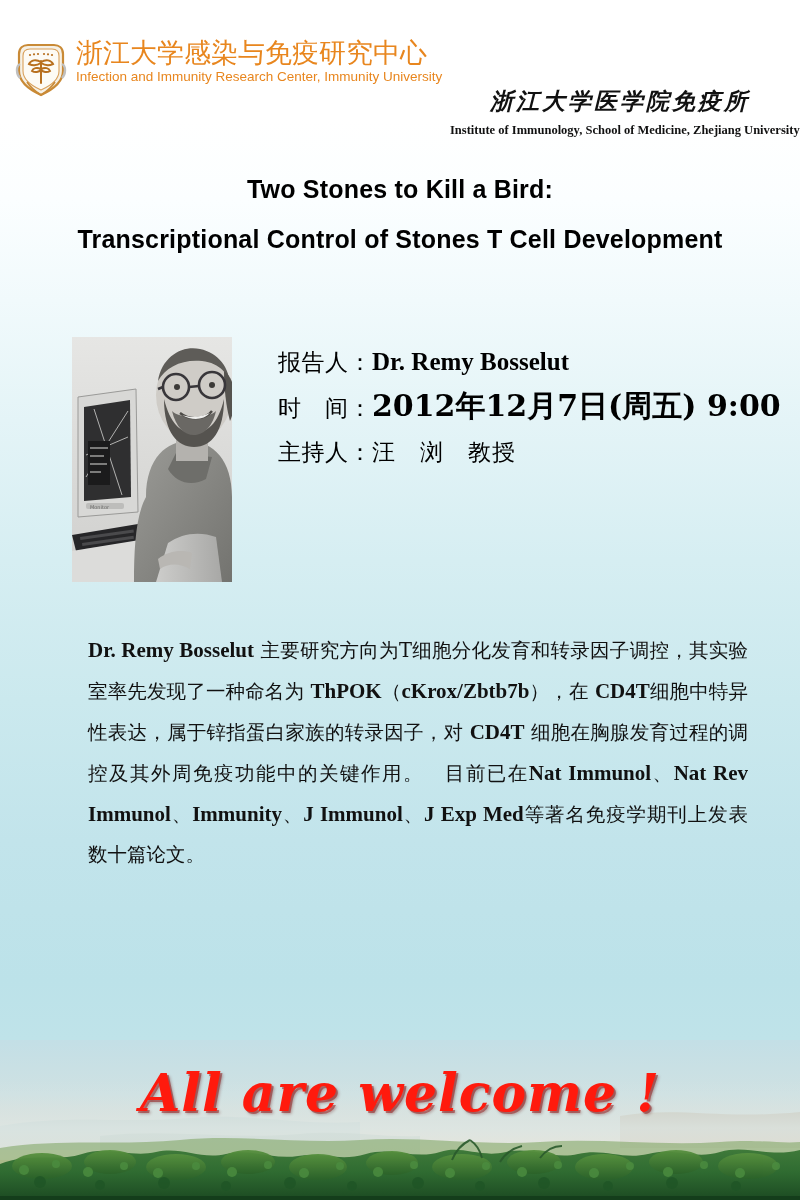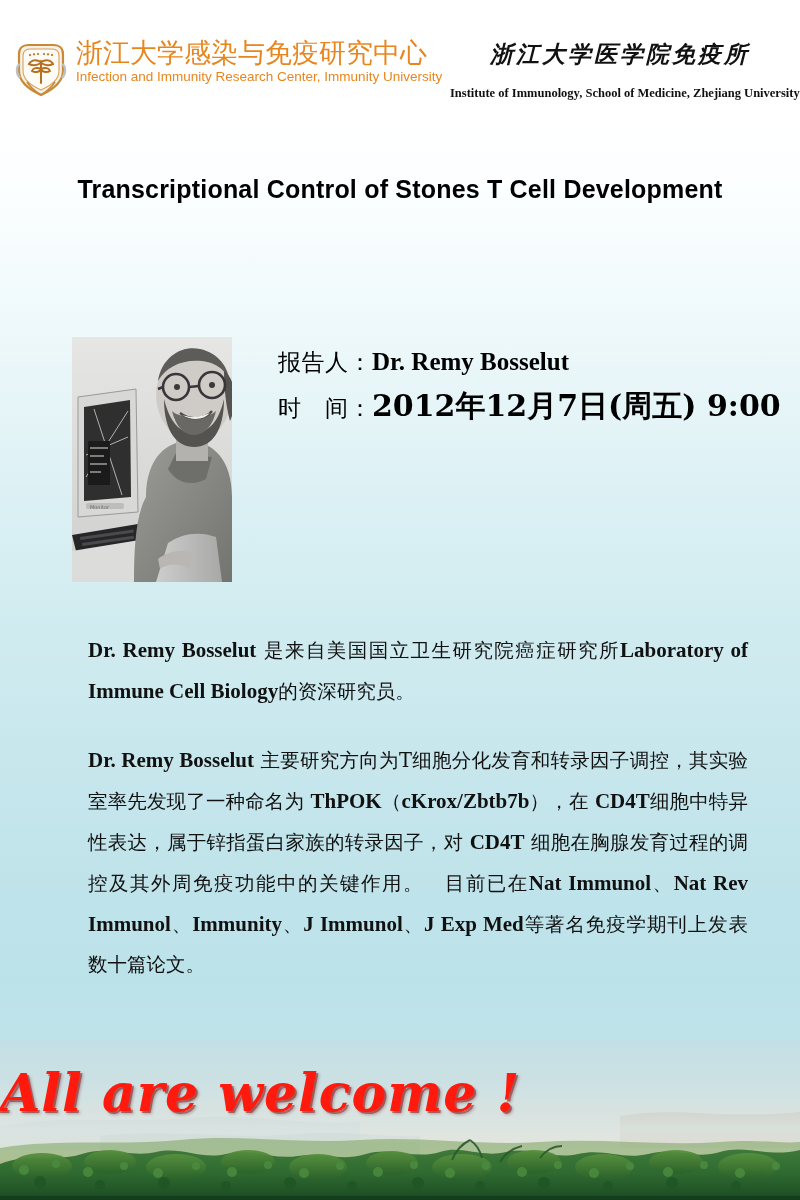--- a/index.html
+++ b/index.html
@@ -81,29 +81,30 @@
   }
   .logo-right-cn {
     font-family: "DejaVu Serif", serif;
     font-weight: bold;
     font-style: italic;
     font-size: 23px;
     line-height: 28px;
     color: #111111;
     letter-spacing: 3px;
     white-space: nowrap;
+    margin-top: 47px;
   }
   .logo-right-en {
     font-family: "Liberation Serif", serif;
     font-weight: bold;
     font-size: 12.5px;
     line-height: 15px;
     color: #111111;
     white-space: nowrap;
-    margin-top: 18px;
+    margin-top: 8px;
   }
 
   
   .title-block {
     position: absolute;
     top: 164px;
     left: 0;
     width: 800px;
     text-align: center;
   }
@@ -199,20 +200,21 @@
     height: 160px;
     overflow: hidden;
   }
   .scene svg { display: block; }
 
   .welcome {
     position: absolute;
     left: 0;
     top: 1063px;
     width: 800px;
+    text-align: center;
     pointer-events: none;
   }
   .welcome-text {
     font-family: "DejaVu Serif", serif;
     font-style: italic;
     font-weight: bold;
     font-size: 52px;
     line-height: 60px;
     color: #FF1A0D;
     letter-spacing: 1px;
@@ -261,20 +263,21 @@
       </div>
     </div>
 
     <div class="logo-right">
       <div class="logo-right-cn">浙江大学医学院免疫所</div>
       <div class="logo-right-en">Institute of Immunology, School of Medicine, Zhejiang University</div>
     </div>
   </div>
 
   <div class="title-block">
+    <div class="title-line">Two Stones to Kill a Bird:</div>
     <div class="title-line">Transcriptional Control of Stones T Cell Development</div>
   </div>
 
   <div class="photo-frame">
     <svg width="160" height="245" viewBox="0 0 160 245">
       <defs>
         <linearGradient id="wallg" x1="0" y1="0" x2="0" y2="1">
           <stop offset="0%" stop-color="#e6e6e4"></stop>
           <stop offset="100%" stop-color="#cfcfcd"></stop>
         </linearGradient>
@@ -348,25 +351,27 @@
     </svg>
   </div>
 
   <div class="info-block">
     <div class="info-row">
       <span class="info-label">报告人：</span><span class="info-value-en">Dr. Remy Bosselut</span>
     </div>
     <div class="info-row">
       <span class="info-label">时　间：</span><span class="info-value-mixed">2012年12月7日(周五) 9:00</span>
     </div>
+    <div class="info-row">
+      <span class="info-label">主持人：</span><span class="info-value-cn">汪　浏　教授</span>
+    </div>
   </div>
 
   <div class="body-block">
 
-    <p class="para"><span class="en">Dr. Remy Bosselut</span><span class="cn"> 是来自美国国立卫生研究院癌症研究所</span><span class="en">Laboratory of Immune Cell Biology</span><span class="cn">的资深研究员。</span></p>
 
     <p class="para"><span class="en">Dr.  Remy Bosselut</span><span class="cn"> 主要研究方向为T细胞分化发育和转录因子调控，其实验室率先发现了一种命名为 </span><span class="en">ThPOK</span><span class="cn">（</span><span class="en">cKrox/Zbtb7b</span><span class="cn">），在 </span><span class="en">CD4T</span><span class="cn">细胞中特异性表达，属于锌指蛋白家族的转录因子，对 </span><span class="en">CD4T</span><span class="cn"> 细胞在胸腺发育过程的调控及其外周免疫功能中的关键作用。　目前已在</span><span class="en">Nat Immunol</span><span class="cn">、</span><span class="en">Nat Rev Immunol</span><span class="cn">、</span><span class="en">Immunity</span><span class="cn">、</span><span class="en">J Immunol</span><span class="cn">、</span><span class="en">J Exp Med</span><span class="cn">等著名免疫学期刊上发表数十篇论文。</span></p>
   </div>
 
   <div class="scene">
     <svg width="800" height="160" viewBox="0 0 800 160" preserveAspectRatio="none">
       <defs>
         <linearGradient id="skyg" x1="0" y1="0" x2="0" y2="1">
           <stop offset="0%" stop-color="#c3dfe6"></stop>
           <stop offset="35%" stop-color="#cfe1e2"></stop>

